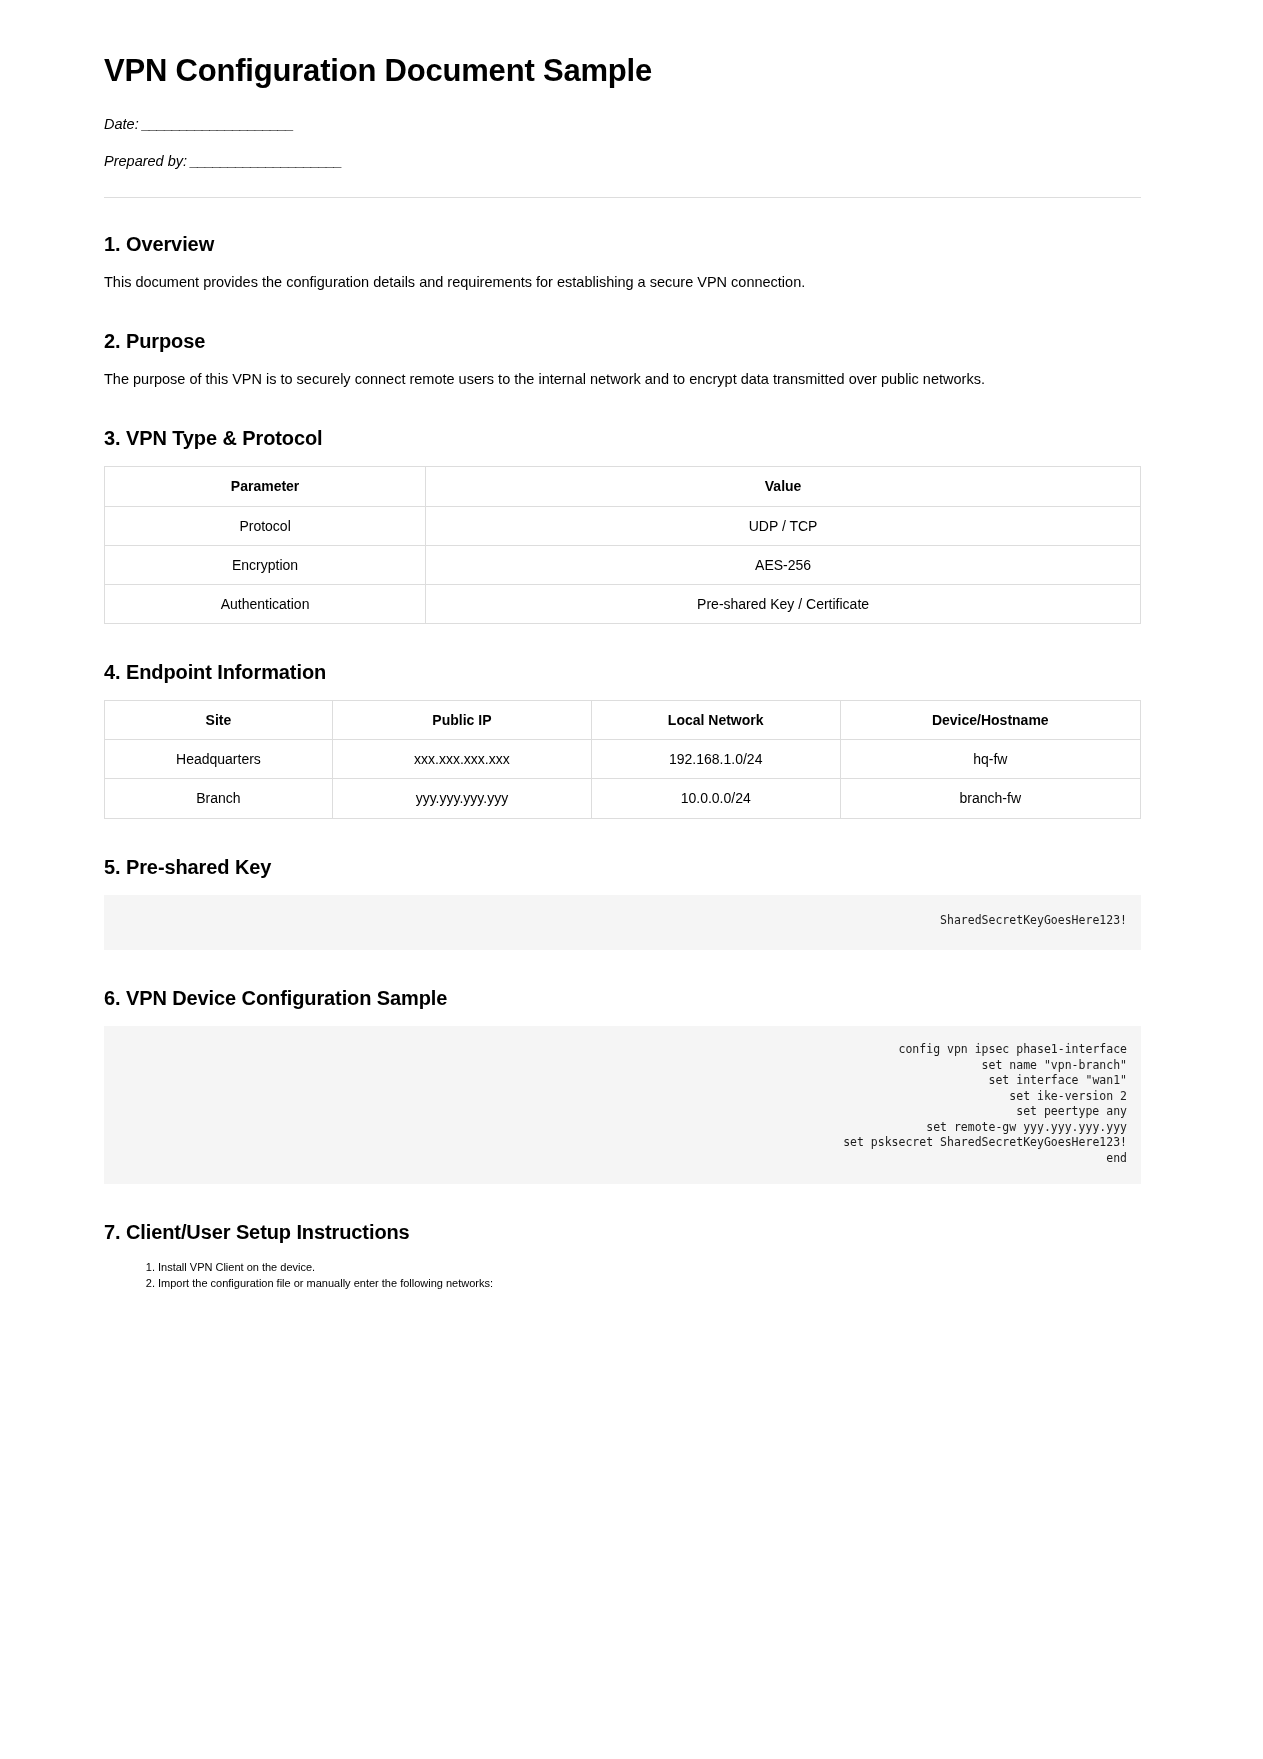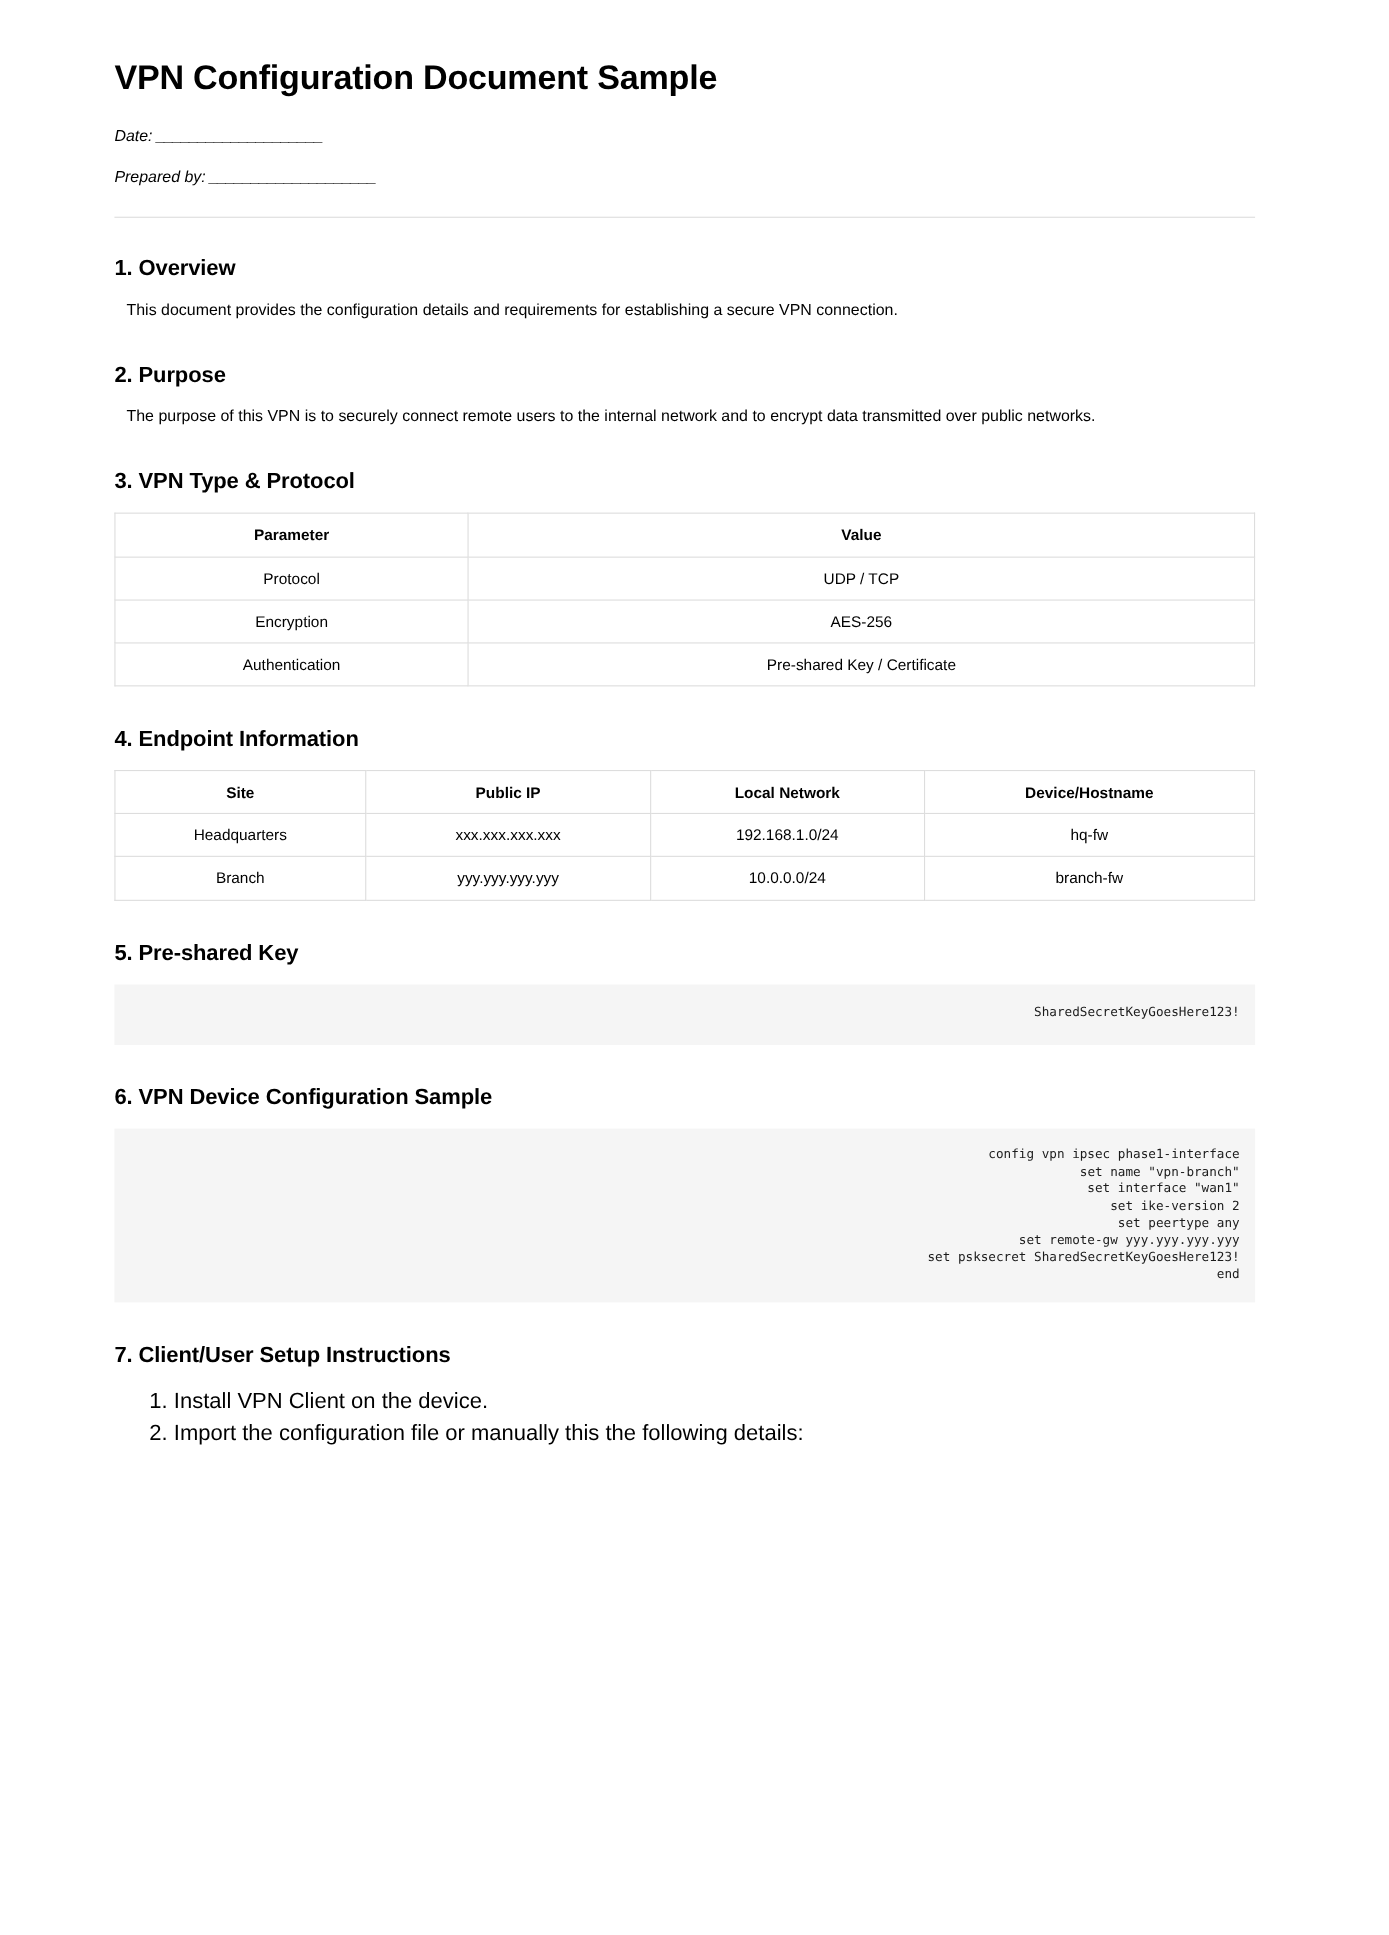--- a/index.html
+++ b/index.html
@@ -49,21 +49,21 @@
     margin: 0 0 16px 0;
     letter-spacing: -0.1px;
     line-height: 1.2;
   }
   .section-block {
     margin-bottom: 36px;
   }
   p.body-text {
     font-size: 14.5px;
     line-height: 1.45;
-    margin: 11px;
+    margin: 0;
   }
   p.body-text .line {
     display: block;
   }
   table.doc-table {
     width: 100%;
     border-collapse: collapse;
     font-size: 14px;
     margin-top: 2px;
   }
@@ -99,21 +99,21 @@
     overflow: hidden;
     color: #1b1b1b;
     text-align: right;
   }
   pre.code-block.psk {
     padding: 18px 14px 22px 14px;
   }
   ol.steps {
     margin: 4px 0 0 0;
     padding-left: 54px;
-    font-size: 20px;
+    font-size: 11px;
     line-height: 1.45;
   }
   ol.steps li {
     margin: 0;
     padding: 0;
   }
 </style>
 </head>
 <body>
 
@@ -207,17 +207,17 @@
     set peertype any
     set remote-gw yyy.yyy.yyy.yyy
     set psksecret SharedSecretKeyGoesHere123!
 end</pre>
   </div>
 
   <div class="section-block">
     <h2 class="section">7. Client/User Setup Instructions</h2>
     <ol class="steps">
       <li>Install VPN Client on the device.</li>
-      <li>Import the configuration file or manually this the following details:</li>
+      <li>Import the configuration file or manually enter the following networks:</li>
     </ol>
   </div>
 
 </div>
 
 </body></html>

